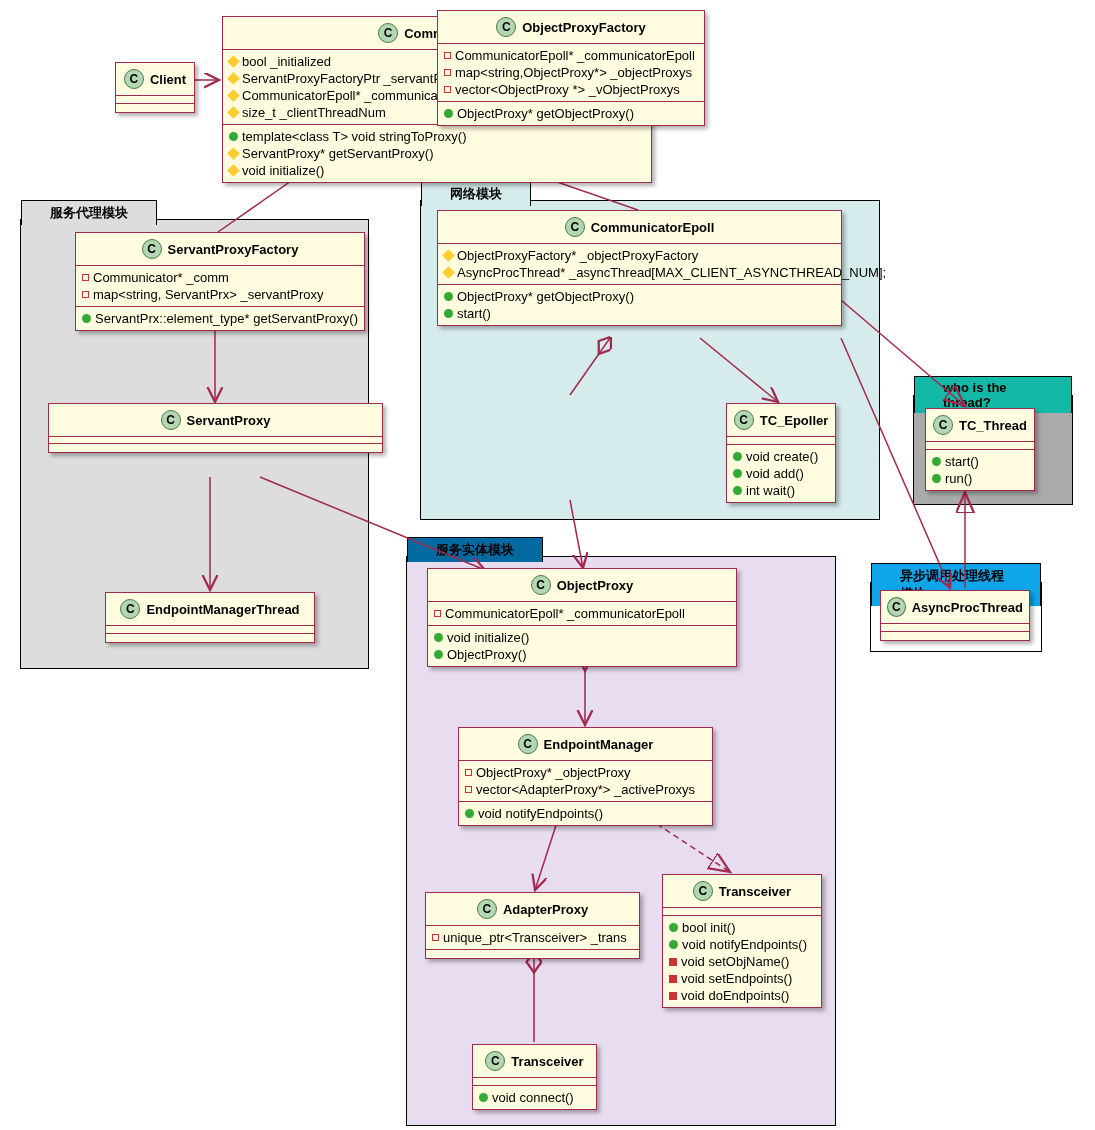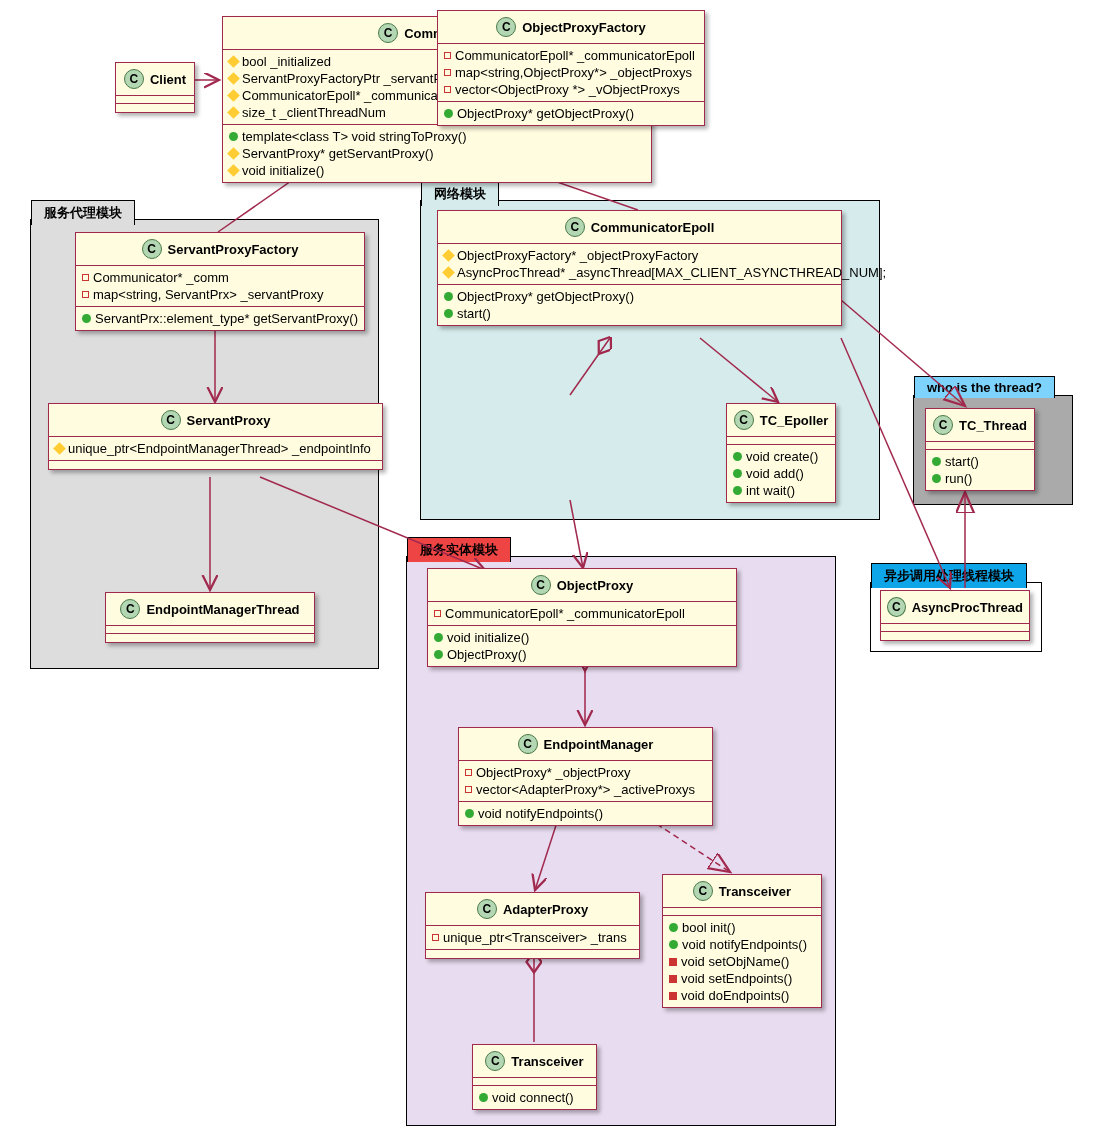--- a/index.html
+++ b/index.html
@@ -1,23 +1,23 @@
 <!DOCTYPE html>
 <html><head>
 <meta charset="utf-8">
 <style>
 *{box-sizing:border-box;font-family:sans-serif;font-size:13px}
 body{background:#fff;margin:0;padding:10px}
 .canvas{position:relative;width:1095px;height:1130px}
 .pkg{position:absolute;border:1px solid #000}
-.pkg-tab{position:absolute;top:-20px;left:0;border:1px solid #000;border-bottom:none;padding:3px 12px;font-weight:bold}
+.pkg-tab{position:absolute;top:-20px;left:0;border:1px solid #000;border-bottom:none;padding:3px 28px;font-weight:bold}
 .pkg-gray{background:#ddd}.pkg-gray .pkg-tab{background:#ddd}
 .pkg-cyan{background:#d6ecec}.pkg-cyan .pkg-tab{background:#d6ecec}
-.pkg-purple{background:#e8dcf0}.pkg-purple .pkg-tab{background:#ef4444}
-.pkg-dark{background:#aaa}.pkg-dark .pkg-tab{background:#7dd3fc}
+.pkg-purple{background:#e8dcf0}.pkg-purple .pkg-tab{background:#0369a1}
+.pkg-dark{background:#aaa}.pkg-dark .pkg-tab{background:#14b8a6}
 .pkg-white{background:#fff}.pkg-white .pkg-tab{background:#0ea5e9}
 .cls{position:absolute;background:#fffce0;border:1.5px solid #a1294d;box-shadow:3px 3px 4px rgba(0,0,0,.3)}
 .cls-hdr{display:flex;align-items:center;justify-content:center;padding:6px;border-bottom:1.5px solid #a1294d;gap:6px}
 .cls-hdr .icon{width:20px;height:20px;border-radius:50%;background:#b3d6b3;border:1px solid #4a7a4a;display:flex;align-items:center;justify-content:center;font-weight:bold;font-size:12px}
 .cls-name{font-weight:bold}
 .cls-sec{border-bottom:1.5px solid #a1294d;padding:3px 6px}
 .cls-sec:last-child{border-bottom:none}
 .cls-sec.empty{height:8px;padding:0}
 .member{display:flex;align-items:center;gap:4px;padding:1px 0;font-size:12px;white-space:nowrap}
 .sym{width:9px;height:9px;flex-shrink:0;display:inline-block}
@@ -29,21 +29,21 @@
 .line line,.line path,.line polyline{stroke:#a1294d;stroke-width:1.5;fill:none}
 .arrow-open{fill:none;stroke:#a1294d;stroke-width:1.5}
 .arrow-hollow{fill:#fffce0;stroke:#a1294d;stroke-width:1.5}
 .diamond-open{fill:#fff;stroke:#a1294d;stroke-width:1.5}
 </style>
 </head>
 <body>
 
 <div class="canvas">
 
-<div class="pkg pkg-gray" style="left:20px;top:209px;width:349px;height:450px">
+<div class="pkg pkg-gray" style="left:10px;top:209px;width:349px;height:450px">
   <div class="pkg-tab">服务代理模块</div>
 </div>
 <div class="pkg pkg-cyan" style="left:410px;top:190px;width:460px;height:320px">
   <div class="pkg-tab">网络模块</div>
 </div>
 <div class="pkg pkg-purple" style="left:396px;top:546px;width:430px;height:570px">
   <div class="pkg-tab">服务实体模块</div>
 </div>
 <div class="pkg pkg-dark" style="left:903px;top:385px;width:160px;height:110px">
   <div class="pkg-tab" style="font-weight:bold">who is the thread?</div>
@@ -152,24 +152,20 @@
         </div>
   </div>
 </div>
 
 <div class="cls" style="left:38px;top:393px;width:335px">
   <div class="cls-hdr">
         <span class="icon">C</span>
         <span class="cls-name">ServantProxy</span>
       </div>
   <div class="cls-sec">
-    <div class="member">
-          <span class="sym diamond-y"></span>
-          <span>unique_ptr&lt;EndpointManagerThread&gt; _endpointInfo</span>
-        </div>
   </div>
   <div class="cls-sec empty"></div>
 </div>
 
 <div class="cls" style="left:95px;top:582px;width:210px">
   <div class="cls-hdr">
         <span class="icon">C</span>
         <span class="cls-name">EndpointManagerThread</span>
       </div>
   <div class="cls-sec empty"></div>

